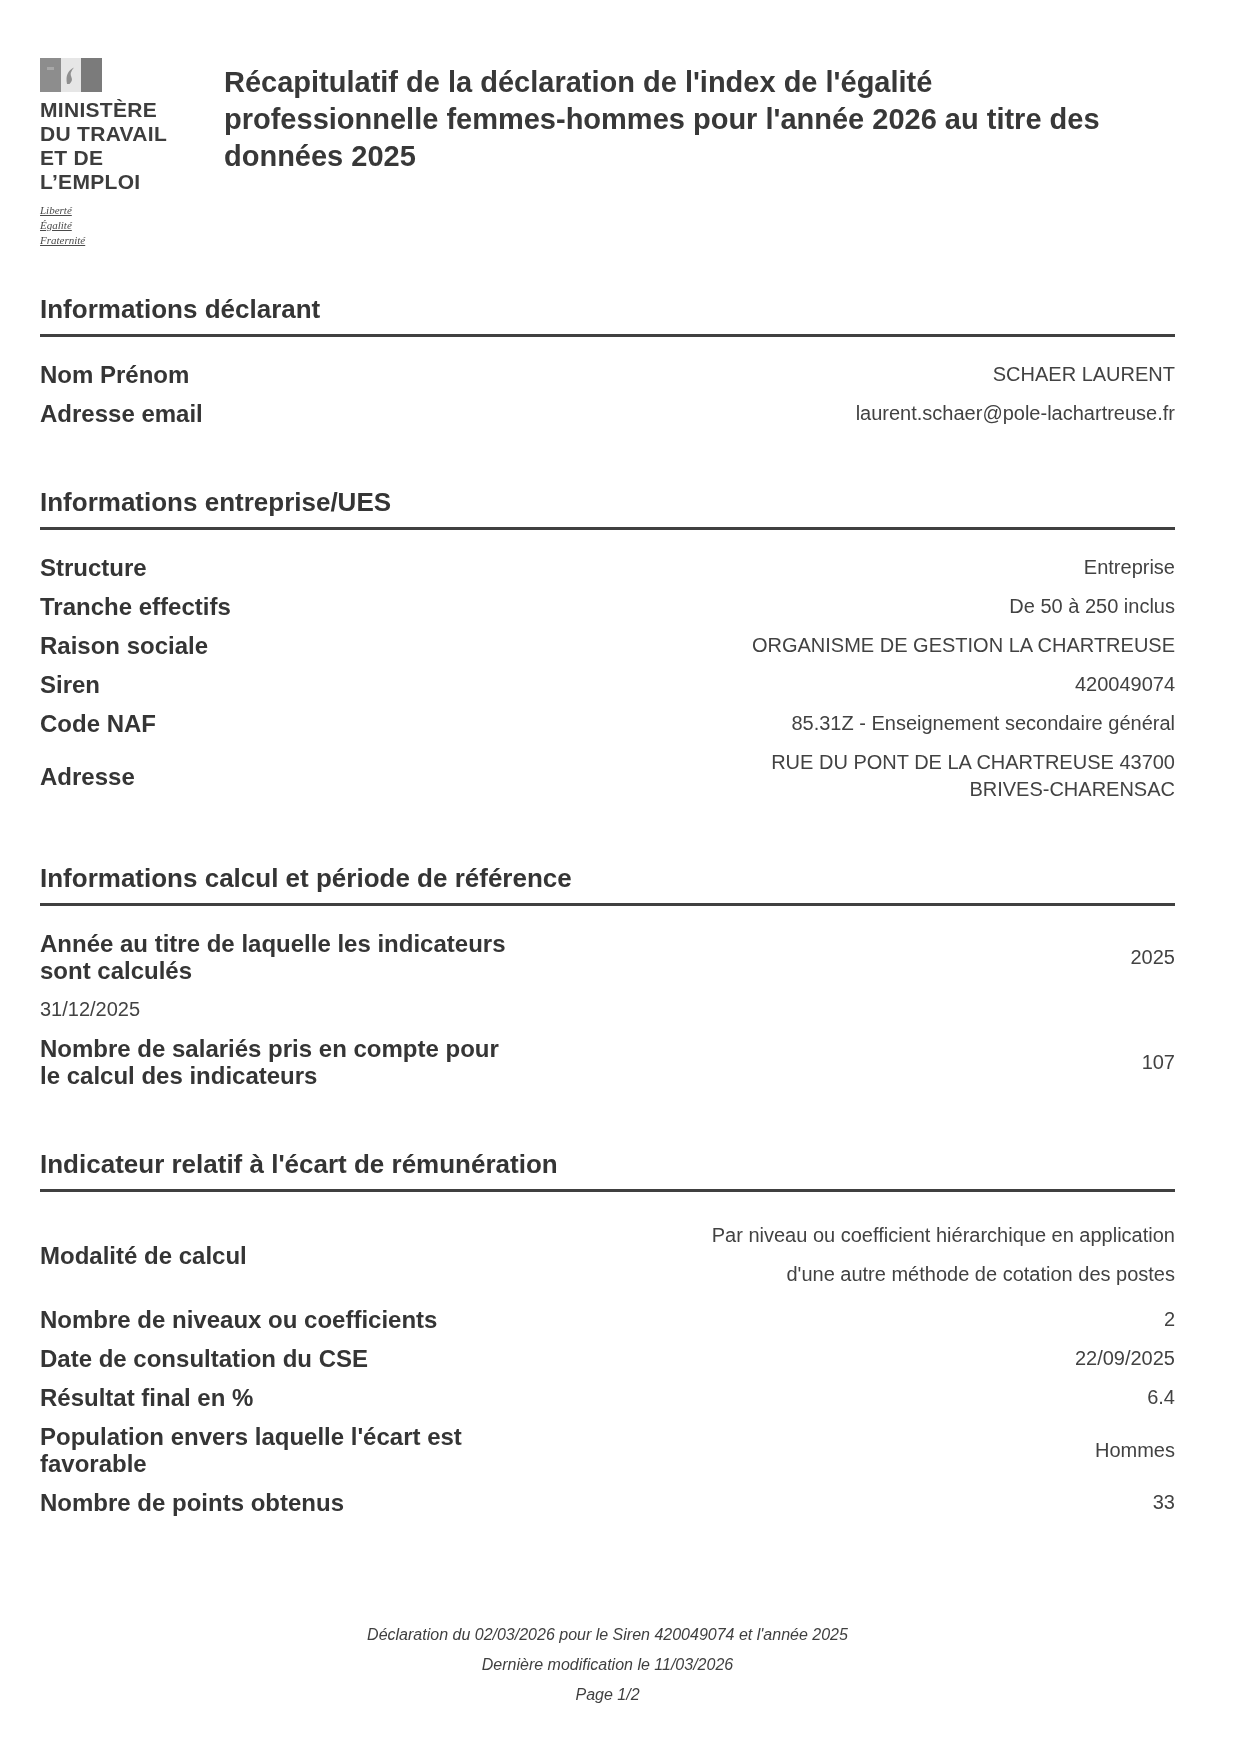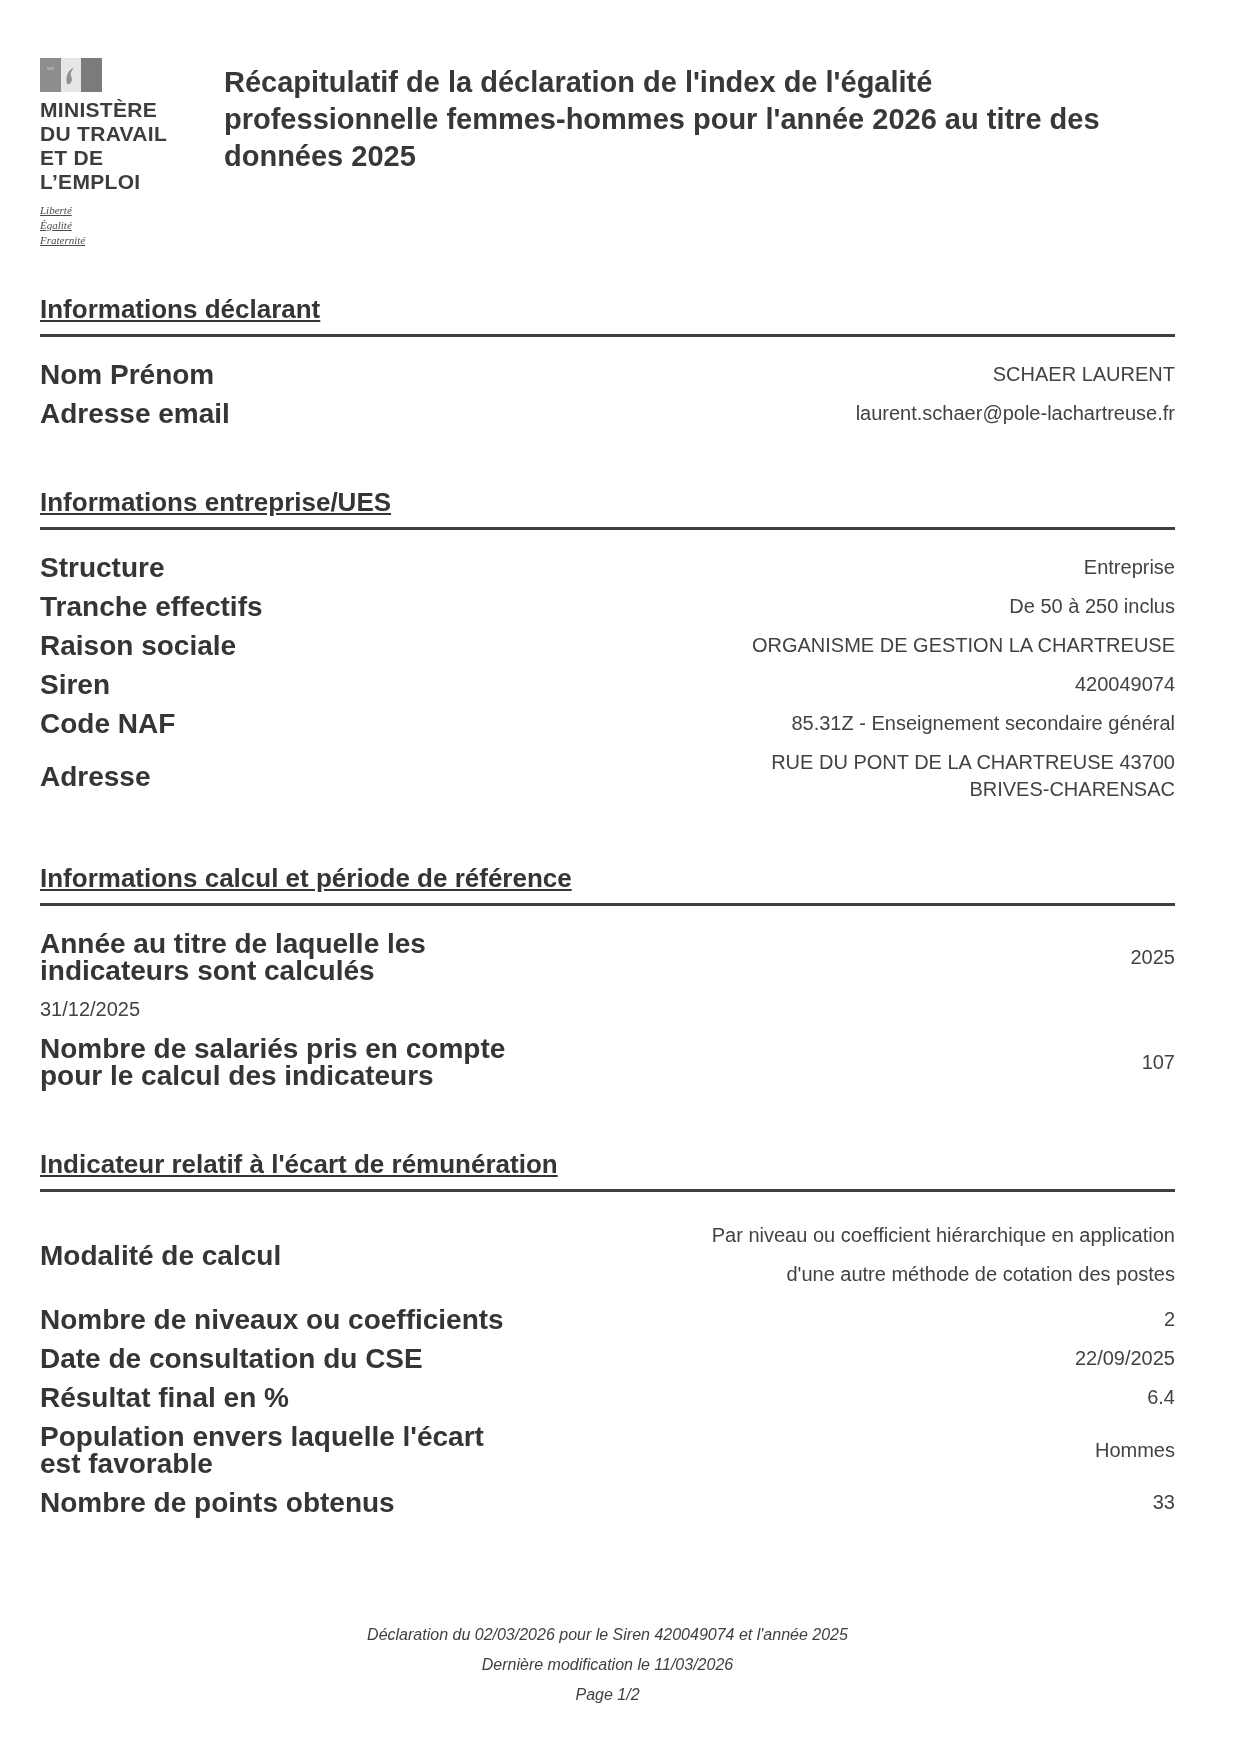--- a/index.html
+++ b/index.html
@@ -62,32 +62,31 @@
   
   .section { margin-top: 46px; }
   .section.gap-lg { margin-top: 54px; }
   .section-heading {
     font-size: 26px;
     font-weight: bold;
     color: #353535;
     margin: 0;
     padding-bottom: 9px;
     border-bottom: 3px solid #404040;
-    text-decoration: underline;
   }
   .rows { margin-top: 18px; }
   .field-row {
     display: flex;
     justify-content: space-between;
     align-items: center;
     padding: 6px 0;
   }
   .field-label {
     font-weight: bold;
-    font-size: 28px;
+    font-size: 24px;
     line-height: 27px;
     color: #353535;
     max-width: 470px;
   }
   .field-value {
     font-size: 20px;
     line-height: 27px;
     color: #424242;
     text-align: right;
     max-width: 490px;

